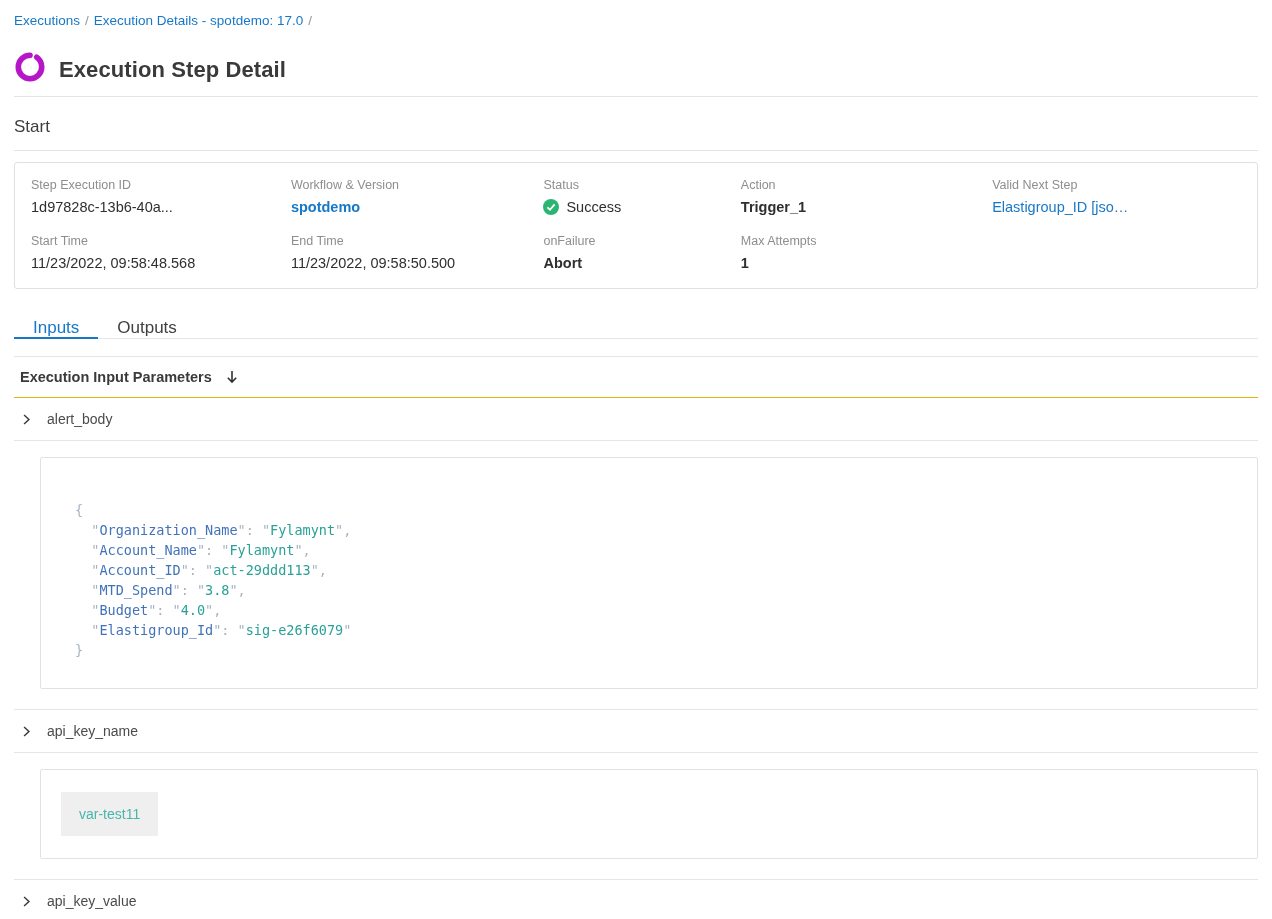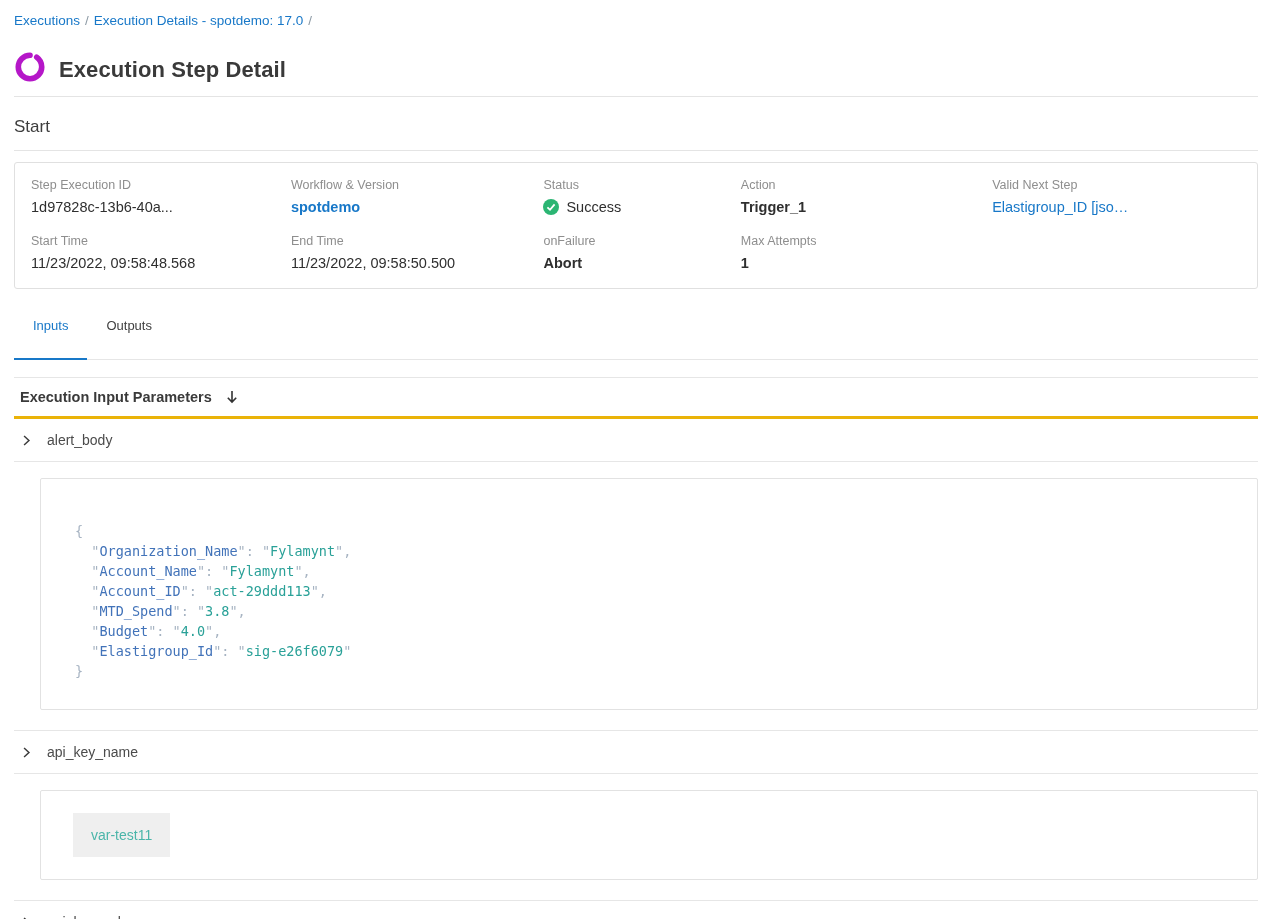--- a/index.html
+++ b/index.html
@@ -35,43 +35,43 @@
   .info-grid { display:grid; grid-template-columns:21.2% 20.6% 16.1% 20.5% auto; row-gap:19px; }
   .info-label { font-size:12.5px; color:#8e8e8e; margin-bottom:7px; }
   .info-value { font-size:14.5px; color:#2f2f2f; }
   .info-value.bold { font-weight:700; }
   .info-value.link { color:var(--link); cursor:pointer; }
   .info-value.truncate { max-width:160px; white-space:nowrap; overflow:hidden; text-overflow:ellipsis; }
   .status-value { display:flex; align-items:center; gap:7px; }
 
   
   .tabbar { display:flex; margin-top:21px; border-bottom:1px solid #e6e6e6; }
-  .tab { font-size:13px; color:#404040; padding:8px 19px 26px 19px; cursor:pointer; position:relative; }
+  .tab { font-size:17px; color:#404040; padding:8px 19px 0 19px; cursor:pointer; position:relative; }
   .tab.active { color:var(--link); }
   .tab.active::after { content:""; position:absolute; left:0; right:0; bottom:-1px; height:2px; background:var(--link); }
 
   
   .params { margin-top:17px; border-top:1px solid #e6e6e6; }
-  .params-title-row { display:flex; align-items:center; gap:12px; height:41px; border-bottom:3px solid #eab308; padding:0 6px; }
+  .params-title-row { display:flex; align-items:center; gap:12px; height:41px; border-bottom:1px solid #eab308; padding:0 6px; }
   .params-title { font-size:14.5px; font-weight:700; color:#3a3a3a; }
   .icon-btn { display:inline-flex; align-items:center; cursor:pointer; }
 
   .param-header { display:flex; align-items:center; gap:14px; height:43px; border-bottom:1px solid #e6e6e6; padding:0 6px; cursor:pointer; }
   .param-name { font-size:14px; color:#4b4b4b; }
   .param-content { padding:16px 0 20px 26px; border-bottom:1px solid #e6e6e6; }
 
   .content-box { border:1px solid #e2e2e2; border-radius:2px; background:#fff; }
   .code-box { padding:42px 34px 28px 34px; }
   .code-line { font-family:"DejaVu Sans Mono", monospace; font-size:13.5px; line-height:20px; white-space:pre; }
   .tk-brace { color:var(--punct); }
   .tk-q { color:var(--punct); }
   .tk-key { color:var(--key); }
   .tk-str { color:var(--string); }
 
-  .value-box { padding:22px 32px; }
+  .value-box { padding:22px 20px; }
   .value-chip { display:inline-block; background:#efefef; color:var(--chip_text); font-size:14px; padding:14px 18px; }
 </style>
 </head>
 <body>
 
 <div class="page">
 
   <nav class="breadcrumb">
     <a>Executions</a><span class="sep">/</span><a>Execution Details - spotdemo: 17.0</a><span class="sep">/</span>
   </nav>

